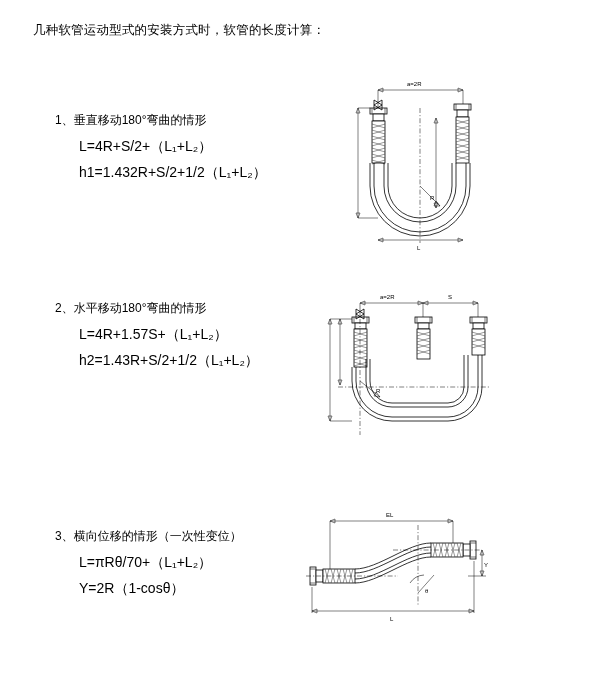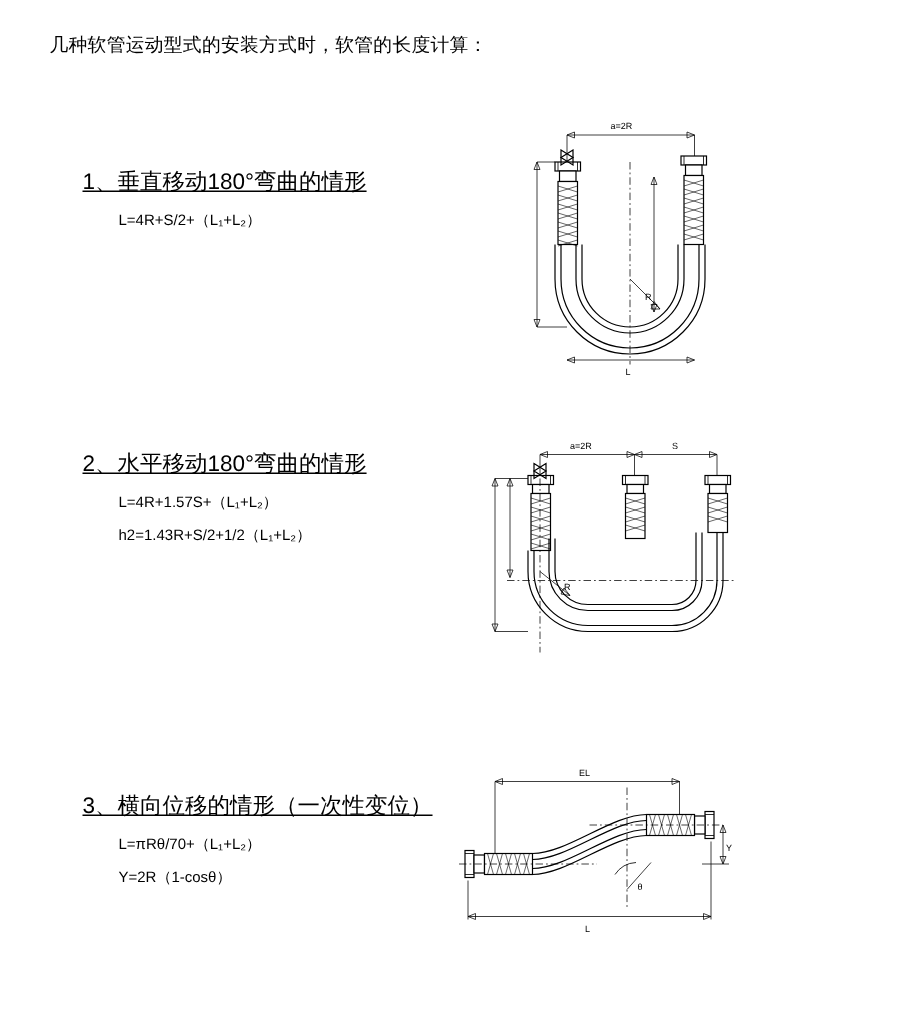--- a/index.html
+++ b/index.html
@@ -30,27 +30,26 @@
   }
   .section {
     position: absolute;
   }
   .sec-text {
     position: absolute;
     left: 0;
     top: 0;
   }
   .sec-title {
-    font-size: 15px;
+    font-size: 12px;
     white-space: nowrap;
     margin-bottom: 9px;
-    text-decoration: underline;
   }
   .formula {
-    font-size: 10px;
+    font-size: 14px;
     white-space: nowrap;
     margin: 0 0 8px 24px;
   }
   .diagram {
     position: absolute;
   }
   svg { display: block; }
   .ln { stroke: #000; stroke-width: 0.8; fill: none; }
   .thin { stroke: #000; stroke-width: 0.55; fill: none; }
   .dim { stroke: #000; stroke-width: 0.5; fill: none; }
@@ -63,20 +62,21 @@
 <body>
 
 <div class="page">
 
   <div class="heading">几种软管运动型式的安装方式时，软管的长度计算：</div>
 
   <div class="section" style="left:55px; top:112px;">
     <div class="sec-text">
       <div class="sec-title">1、垂直移动180°弯曲的情形</div>
       <div class="formula">L=4R+S/2+（L₁+L₂）</div>
+      <div class="formula">h1=1.432R+S/2+1/2（L₁+L₂）</div>
     </div>
   </div>
 
   <div class="diagram" style="left:318px; top:68px;">
     <svg width="170" height="190" viewBox="0 0 170 190">
 
       <line class="dim" x1="60" y1="22" x2="145" y2="22"></line>
       <path class="dim" d="M60 22 l5 -2 l0 4 z" fill="#000"></path>
       <path class="dim" d="M145 22 l-5 -2 l0 4 z" fill="#000"></path>
       <text class="tx" x="89" y="18">a=2R</text>

